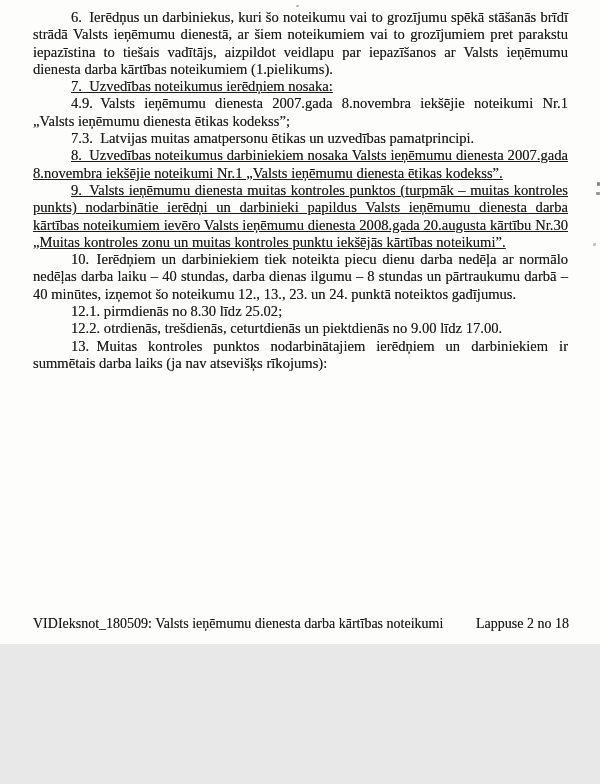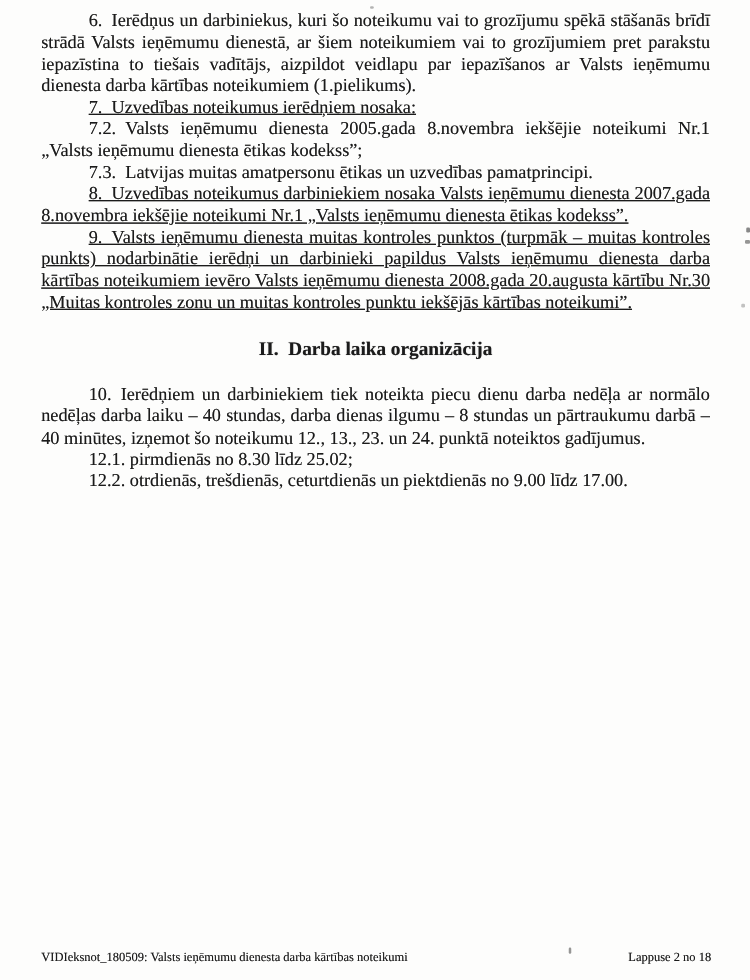--- a/index.html
+++ b/index.html
@@ -1,19 +1,19 @@
 <!DOCTYPE html>
 <html><head>
 <meta charset="utf-8">
 <style>
   html, body { margin: 0; padding: 0; background: #e8e8e8; }
   .page {
     position: relative;
     width: 600px;
-    height: 784px;
+    height: 644px;
     margin: 0 auto;
     background: #fdfdfc;
     font-family: "Liberation Serif", "DejaVu Serif", serif;
     color: #1b1b1b;
     overflow: hidden;
   }
   .content {
     position: absolute;
     left: 33px;
     right: 32px;
@@ -37,54 +37,54 @@
     text-shadow: 0 0 0.6px rgba(10,10,10,0.6);
   }
   .footer {
     position: absolute;
     left: 33px;
     right: 31px;
     bottom: 12px;
     display: flex;
     justify-content: space-between;
     align-items: baseline;
-    font-size: 10px;
+    font-size: 14px;
     text-shadow: 0 0 0.4px rgba(10,10,10,0.5);
   }
   .speck { position: absolute; background: #6a6a6a; border-radius: 1px; }
   .speck.s1 { left: 296px; top: 5px;  width: 3px; height: 2px; opacity: .5; }
   .speck.s2 { left: 455px; top: 758px; width: 2px; height: 5px; opacity: .7; }
   .speck.s3 { left: 597px; top: 182px; width: 3px; height: 4px; opacity: .8; }
   .speck.s4 { left: 596px; top: 192px; width: 4px; height: 3px; opacity: .7; }
   .speck.s5 { left: 593px; top: 243px; width: 3px; height: 3px; opacity: .4; }
 </style>
 </head>
 <body>
 
 <div class="page">
   <div class="content">
 
     <p class="para">6. Ierēdņus un darbiniekus, kuri šo noteikumu vai to grozījumu spēkā stāšanās brīdī strādā Valsts ieņēmumu dienestā, ar šiem noteikumiem vai to grozījumiem pret parakstu iepazīstina to tiešais vadītājs, aizpildot veidlapu par iepazīšanos ar Valsts ieņēmumu dienesta darba kārtības noteikumiem (1.pielikums).</p>
 
     <p class="para gap">7. Uzvedības noteikumus ierēdņiem nosaka:</p>
-    <p class="para">7.2. Valsts ieņēmumu dienesta 2005.gada 8.novembra iekšējie noteikumi Nr.1 „Valsts ieņēmumu dienesta ētikas kodekss”;</p>
+    <p class="para">4.9. Valsts ieņēmumu dienesta 2007.gada 8.novembra iekšējie noteikumi Nr.1 „Valsts ieņēmumu dienesta ētikas kodekss”;</p>
     <p class="para">7.3. Latvijas muitas amatpersonu ētikas un uzvedības pamatprincipi.</p>
 
     <p class="para gap">8. Uzvedības noteikumus darbiniekiem nosaka Valsts ieņēmumu dienesta 2007.gada 8.novembra iekšējie noteikumi Nr.1 „Valsts ieņēmumu dienesta ētikas kodekss”.</p>
 
     <p class="para gap">9. Valsts ieņēmumu dienesta muitas kontroles punktos (turpmāk – muitas kontroles punkts) nodarbinātie ierēdņi un darbinieki papildus Valsts ieņēmumu dienesta darba kārtības noteikumiem ievēro Valsts ieņēmumu dienesta 2008.gada 20.augusta kārtību Nr.30 „Muitas kontroles zonu un muitas kontroles punktu iekšējās kārtības noteikumi”.</p>
 
-    <h2 class="section-heading">II. Darba laika organizācija</h2>
 
     <p class="para">10. Ierēdņiem un darbiniekiem tiek noteikta piecu dienu darba nedēļa ar normālo nedēļas darba laiku – 40 stundas, darba dienas ilgumu – 8 stundas un pārtraukumu darbā – 40 minūtes, izņemot šo noteikumu 12., 13., 23. un 24. punktā noteiktos gadījumus.</p>
 
 
     <p class="para">12.1. pirmdienās no 8.30 līdz 25.02;</p>
     <p class="para">12.2. otrdienās, trešdienās, ceturtdienās un piektdienās no 9.00 līdz 17.00.</p>
 
+    <p class="para gap-lg">13. Muitas kontroles punktos nodarbinātajiem ierēdņiem un darbiniekiem ir summētais darba laiks (ja nav atsevišķs rīkojums):</p>
 
   </div>
 
   <div class="footer">
     <span>VIDIeksnot_180509: Valsts ieņēmumu dienesta darba kārtības noteikumi</span>
     <span>Lappuse 2 no 18</span>
   </div>
 
   <div class="speck s1"></div>
   <div class="speck s2"></div>

